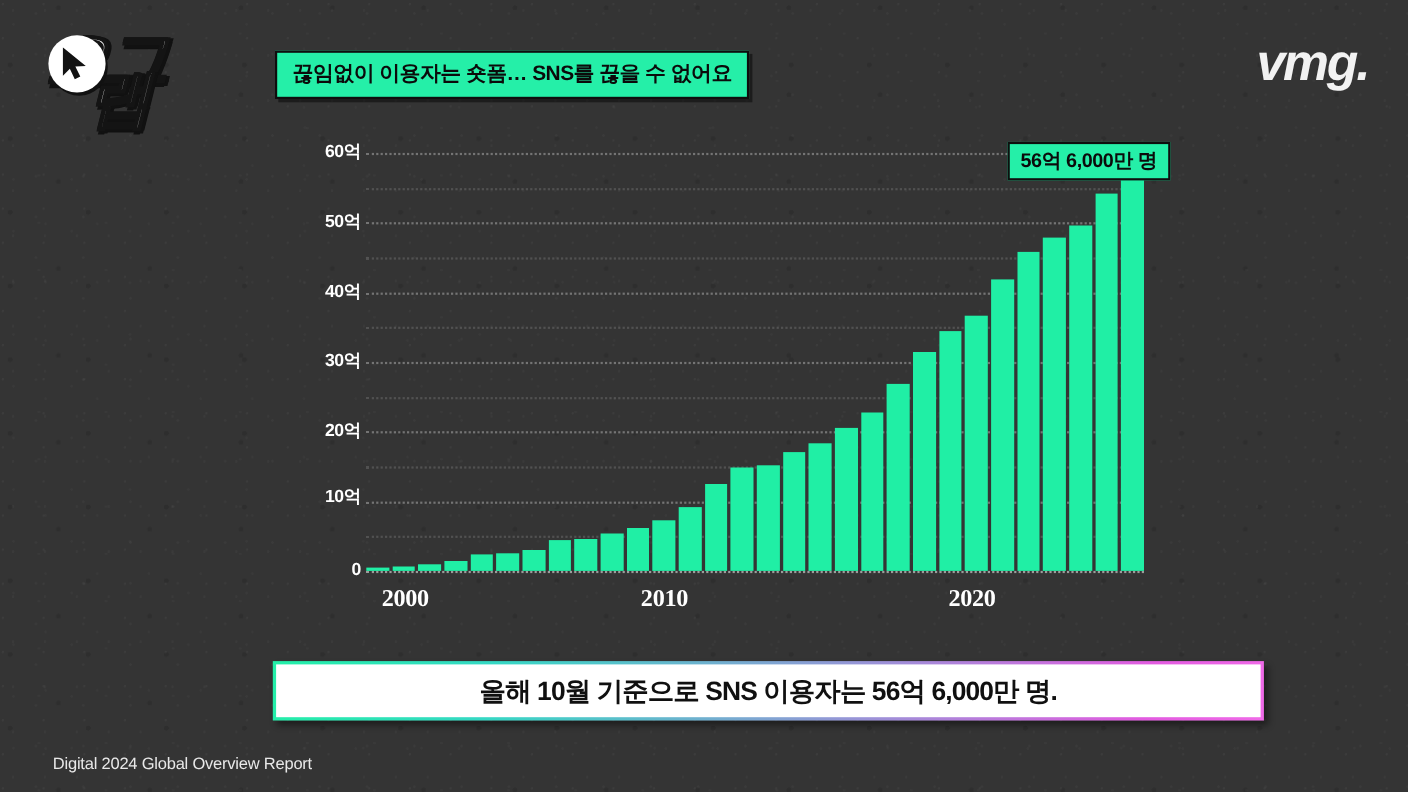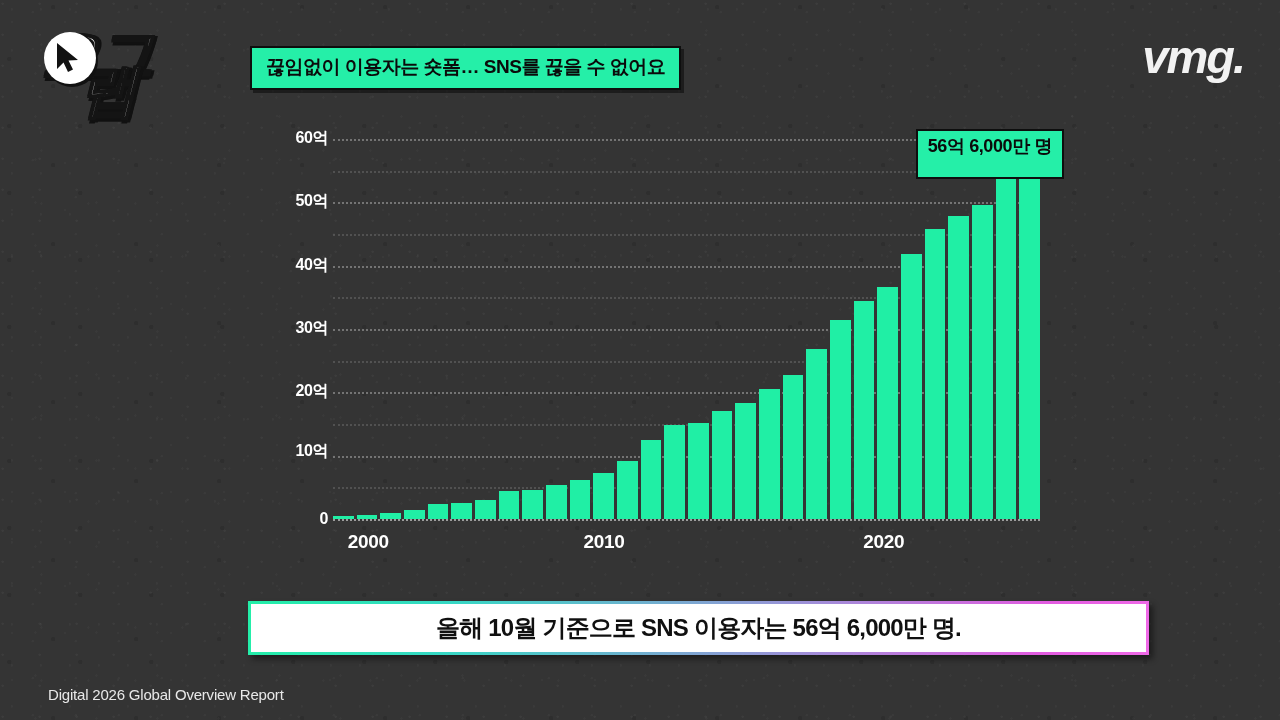--- a/index.html
+++ b/index.html
@@ -108,31 +108,31 @@
   #bars .bar{
     flex:1 1 0;
     background:#20EFA5;
     min-height:3px;
   }
 
   #x-axis-labels{ position:absolute; left:0; top:392px; width:100%; height:30px; }
   #x-axis-labels .xtick{
     position:absolute;
     transform:translateX(-50%);
-    font-size:19px; font-weight:bold;
-    color:#ffffff; letter-spacing:-.3px;
+    font-size:22px; font-weight:bold;
+    color:#ffffff; letter-spacing:-.3px;font-family:Liberation Serif, serif;
   }
 
   
   #value-callout{
     position:absolute;
     right:-24px; top:-24px;
     background:#25EFA8;
     border:2px solid #0e0e0e;
-    padding:3px 10px 19px;
+    padding:3px 10px 4px;
     white-space:nowrap;
   }
   #value-callout .txt{
     color:#0b0b0b; font-size:18px; font-weight:bold; letter-spacing:-.4px;
   }
 
   
   #caption-bar{
     position:absolute;
     left:248px; top:601px;
@@ -246,13 +246,13 @@
     <span class="txt">56억 6,000만 명</span>
   </div>
 </div>
 
 <div id="caption-bar">
   <div class="inner">
     <span class="txt">올해 10월 기준으로 SNS 이용자는 56억 6,000만 명.</span>
   </div>
 </div>
 
-<div id="source-note">Digital 2026 Global Overview Report</div>
+<div id="source-note">Digital 2024 Global Overview Report</div>
 
 </body></html>

